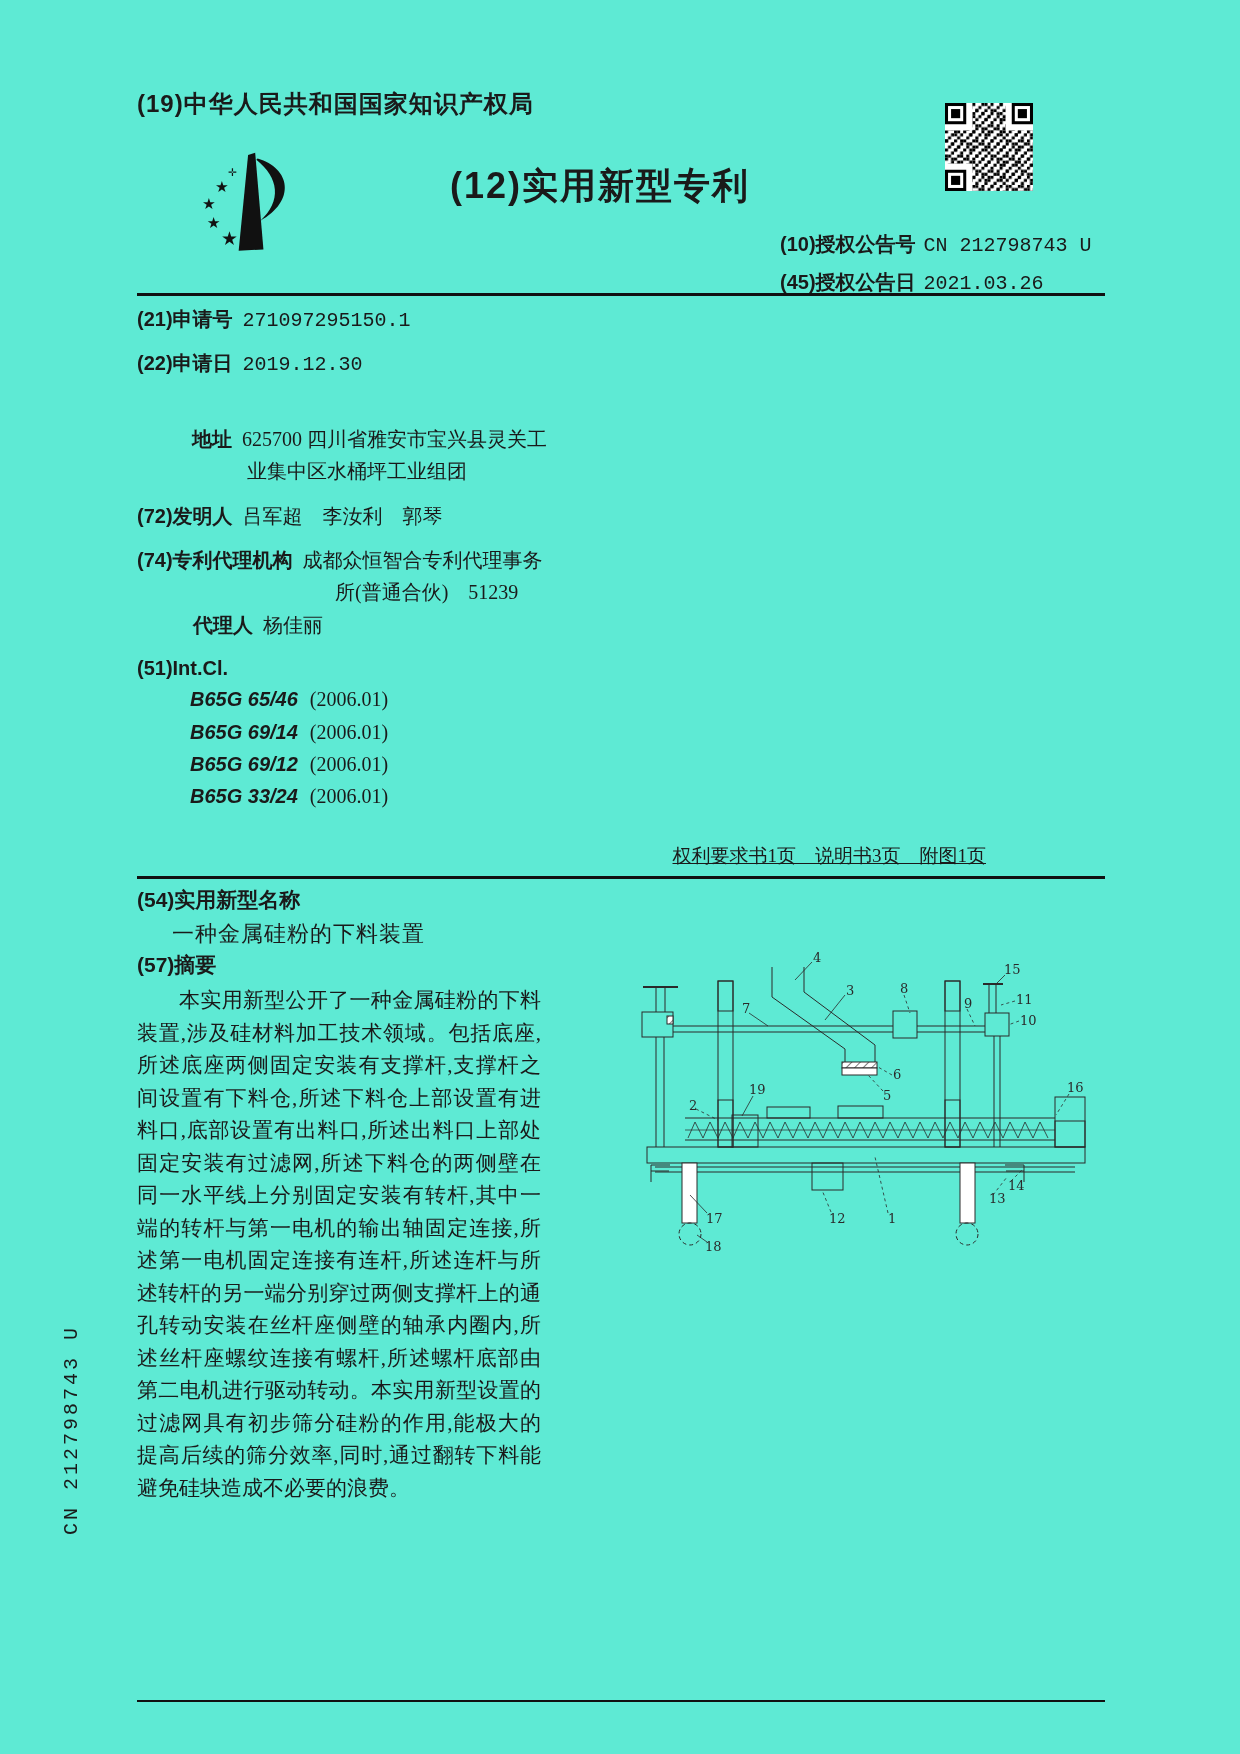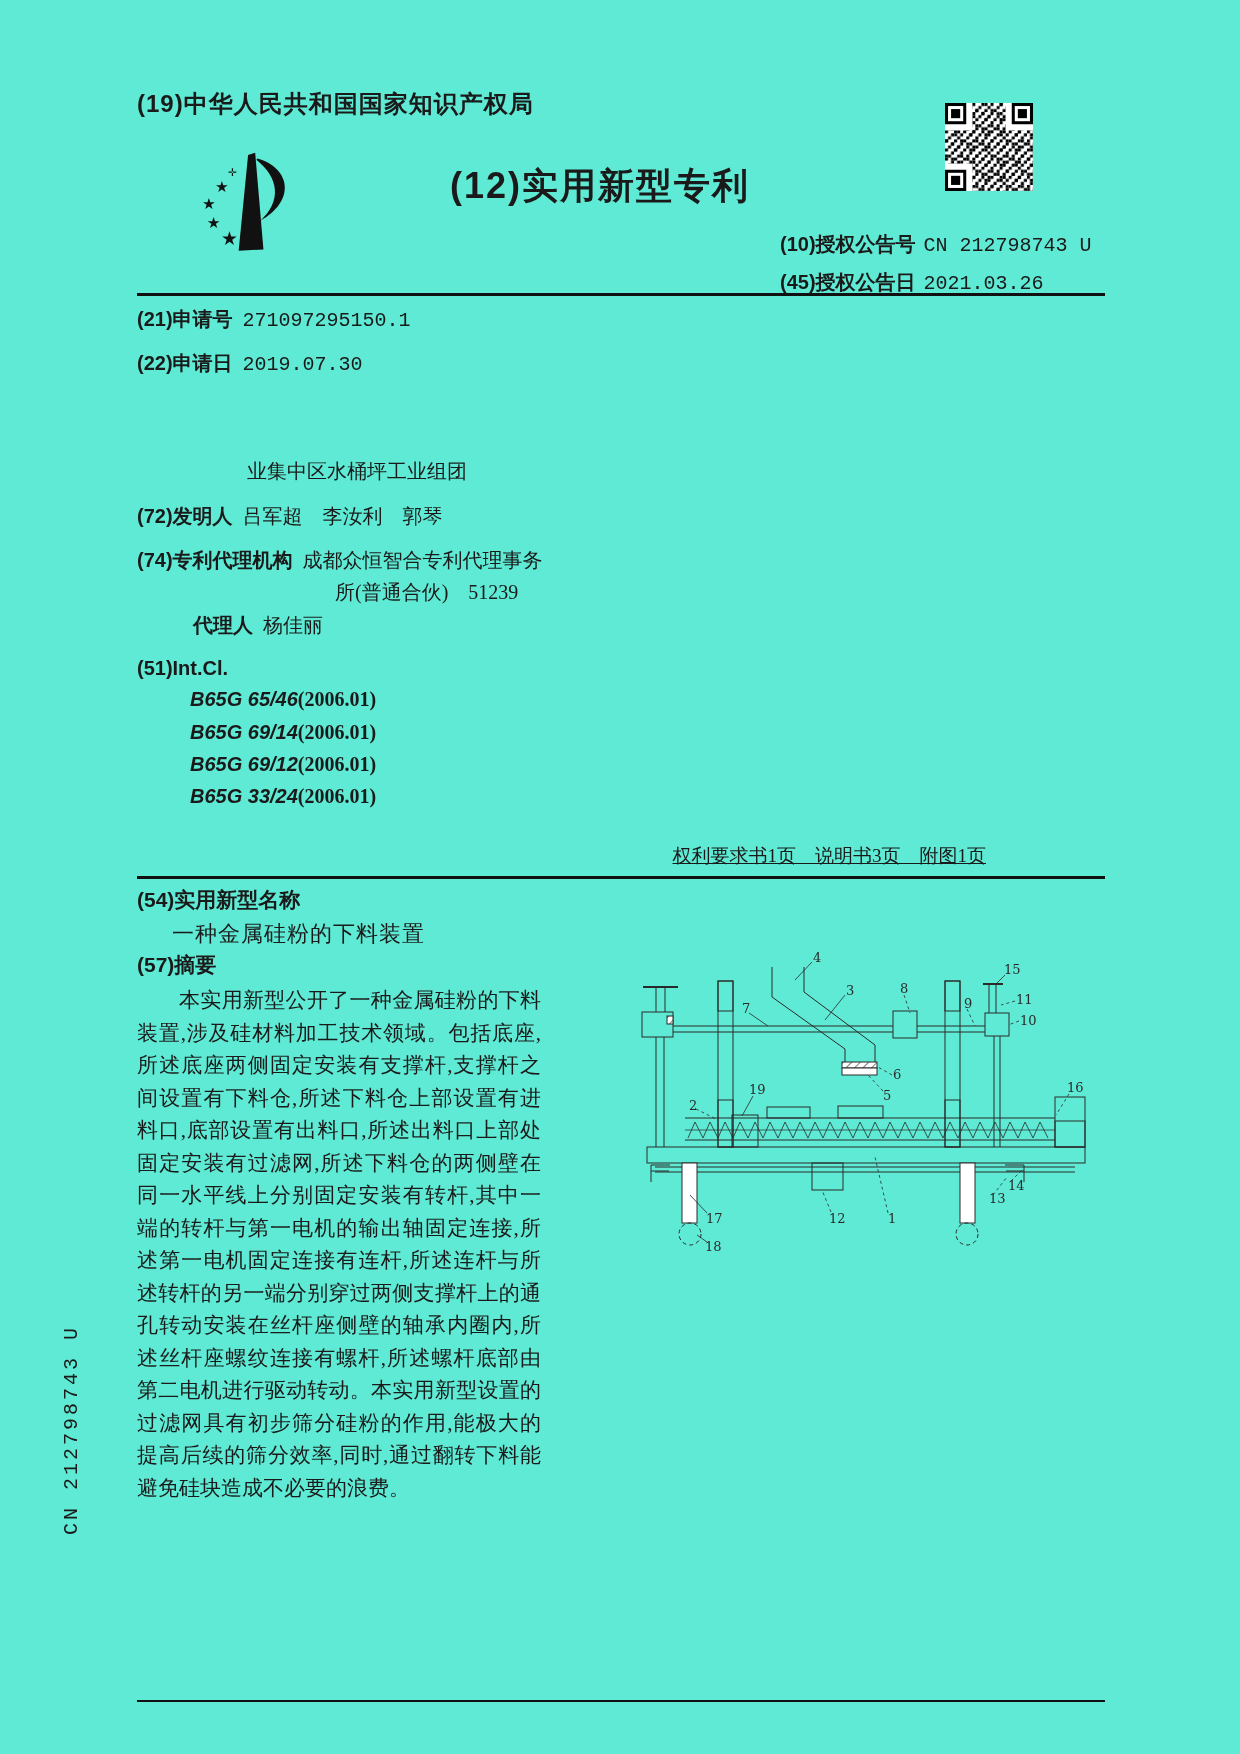--- a/index.html
+++ b/index.html
@@ -38,21 +38,21 @@
   .r73{left:137px;top:394px;}
   .addr1{left:192px;top:426px;}
   .addr2{left:247px;top:458px;}
   .r72{left:137px;top:503px;text-align:center;}
   .r74{left:137px;top:547px;}
   .agency2{left:335px;top:579px;}
   .agent{left:193px;top:612px;}
   .r51{left:137px;top:657px;}
   .cl-row{left:190px;font-size:20px;white-space:nowrap;}
   .cl-row .code{font-family:"Liberation Sans", sans-serif;font-weight:700;font-style:italic;}
-  .cl-row .cdate{font-family:"Liberation Serif", serif;margin-left:0;font-weight:bold;}
+  .cl-row .cdate{font-family:"Liberation Serif", serif;margin-left:12px;}
   .cl0{top:688px;} .cl1{top:721px;} .cl2{top:753px;} .cl3{top:785px;}
 
   .pages-info{left:600px;top:843px;width:386px;text-align:right;font-size:19px;text-decoration:underline;}
 
   .s54{left:137px;top:886px;font-size:21px;}
   .title-line{left:172px;top:919px;font-size:22px;letter-spacing:1px;}
   .s57{left:137px;top:951px;font-size:21px;}
 
   .abstract{
     left:137px;top:984px;width:404px;
@@ -136,21 +136,24 @@
   <div class="abs pub-row pub-date">
     <span class="hei">(45)授权公告日</span><span class="val">2021.03.26</span>
   </div>
 
   <div class="abs rule rule-1"></div>
 
   <div class="abs biblio-row r21">
     <span class="lbl">(21)申请号</span><span class="num">271097295150.1</span>
   </div>
   <div class="abs biblio-row r22">
-    <span class="lbl">(22)申请日</span><span class="num">2019.07.30</span>
+    <span class="lbl">(22)申请日</span><span class="num">2019.12.30</span>
+  </div>
+  <div class="abs biblio-row addr1">
+    <span class="lbl">地址</span><span class="val">625700 四川省雅安市宝兴县灵关工</span>
   </div>
   <div class="abs biblio-row addr2">
     <span class="val" style="margin-left:0;">业集中区水桶坪工业组团</span>
   </div>
   <div class="abs biblio-row r72">
     <span class="lbl">(72)发明人</span><span class="val">吕军超　李汝利　郭琴</span>
   </div>
   <div class="abs biblio-row r74">
     <span class="lbl">(74)专利代理机构</span><span class="val">成都众恒智合专利代理事务</span>
   </div>

